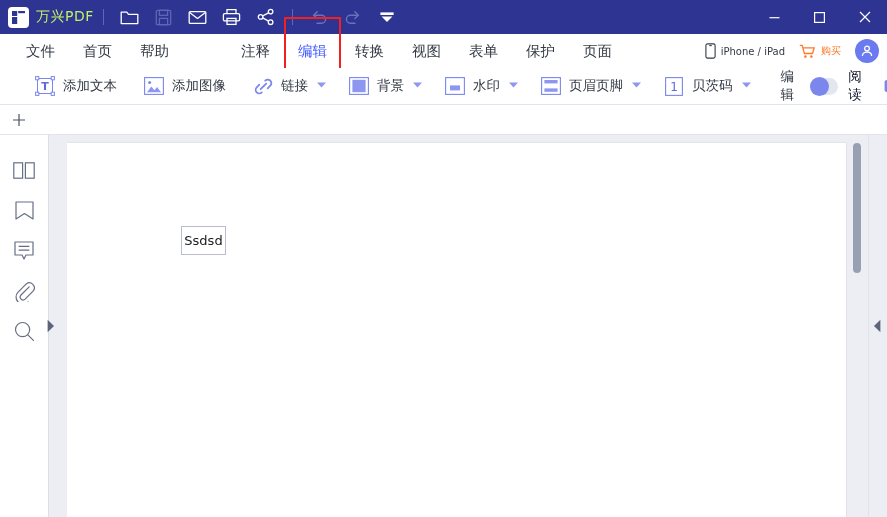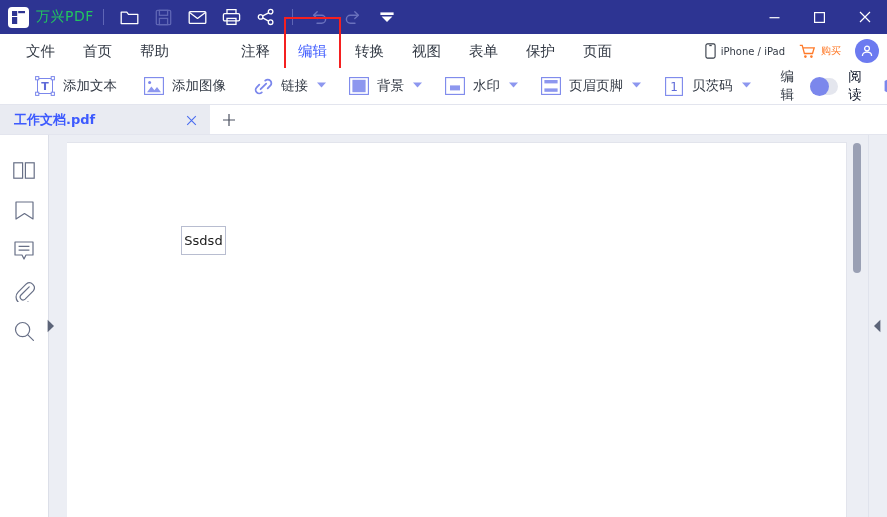--- a/index.html
+++ b/index.html
@@ -24,21 +24,21 @@
     position: relative;
   }
   .logo-wrap { display: flex; align-items: center; padding-left: 8px; }
   .logo-mark {
     width: 21px; height: 21px; border-radius: 4px; background: #ffffff;
     display: flex; align-items: center; justify-content: center;
     margin-right: 7px;
   }
   .logo-mark svg { display: block; }
   .logo-text {
-    color: #22c55e; font-size: 14px; letter-spacing: .5px;
+    color: #bef264; font-size: 14px; letter-spacing: .5px;
     font-family: "DejaVu Sans", "Liberation Sans", sans-serif;
   }
   .tb-sep {
     width: 1px; height: 16px; background: #5f66b5; margin: 0 9px;
   }
   .tb-icons { display: flex; align-items: center; gap: 0px; }
   .tb-btn {
     width: 34px; height: 30px; display: flex; align-items: center; justify-content: center;
   }
   .tb-btn svg { display: block; }
@@ -435,28 +435,20 @@
       <span class="hexbtn">
         <svg width="22" height="22" viewBox="0 0 22 22">
           <path d="M11 1.2l8.4 4.9v9.8L11 20.8 2.6 15.9V6.1z" fill="#7b87ec"></path>
           <circle cx="11" cy="11" r="3" fill="#ffffff"></circle>
         </svg>
       </span>
     </div>
   </div>
 
   <div class="tabbar">
-    <div class="doc-tab">
-      <span class="tabname">工作文档.pdf</span>
-      <span class="tab-close">
-        <svg width="11" height="11" viewBox="0 0 11 11" stroke="#4a6df0" stroke-width="1.1">
-            <path d="M1.2 1.2l8.6 8.6M9.8 1.2l-8.6 8.6"></path>
-          </svg>
-      </span>
-    </div>
     <div class="tab-add">
       <svg width="14" height="14" viewBox="0 0 14 14" stroke="#4b5160" stroke-width="1.2">
           <path d="M7 1v12M1 7h12"></path>
         </svg>
     </div>
   </div>
 
   <div class="workspace">
 
     <div class="sidebar">

